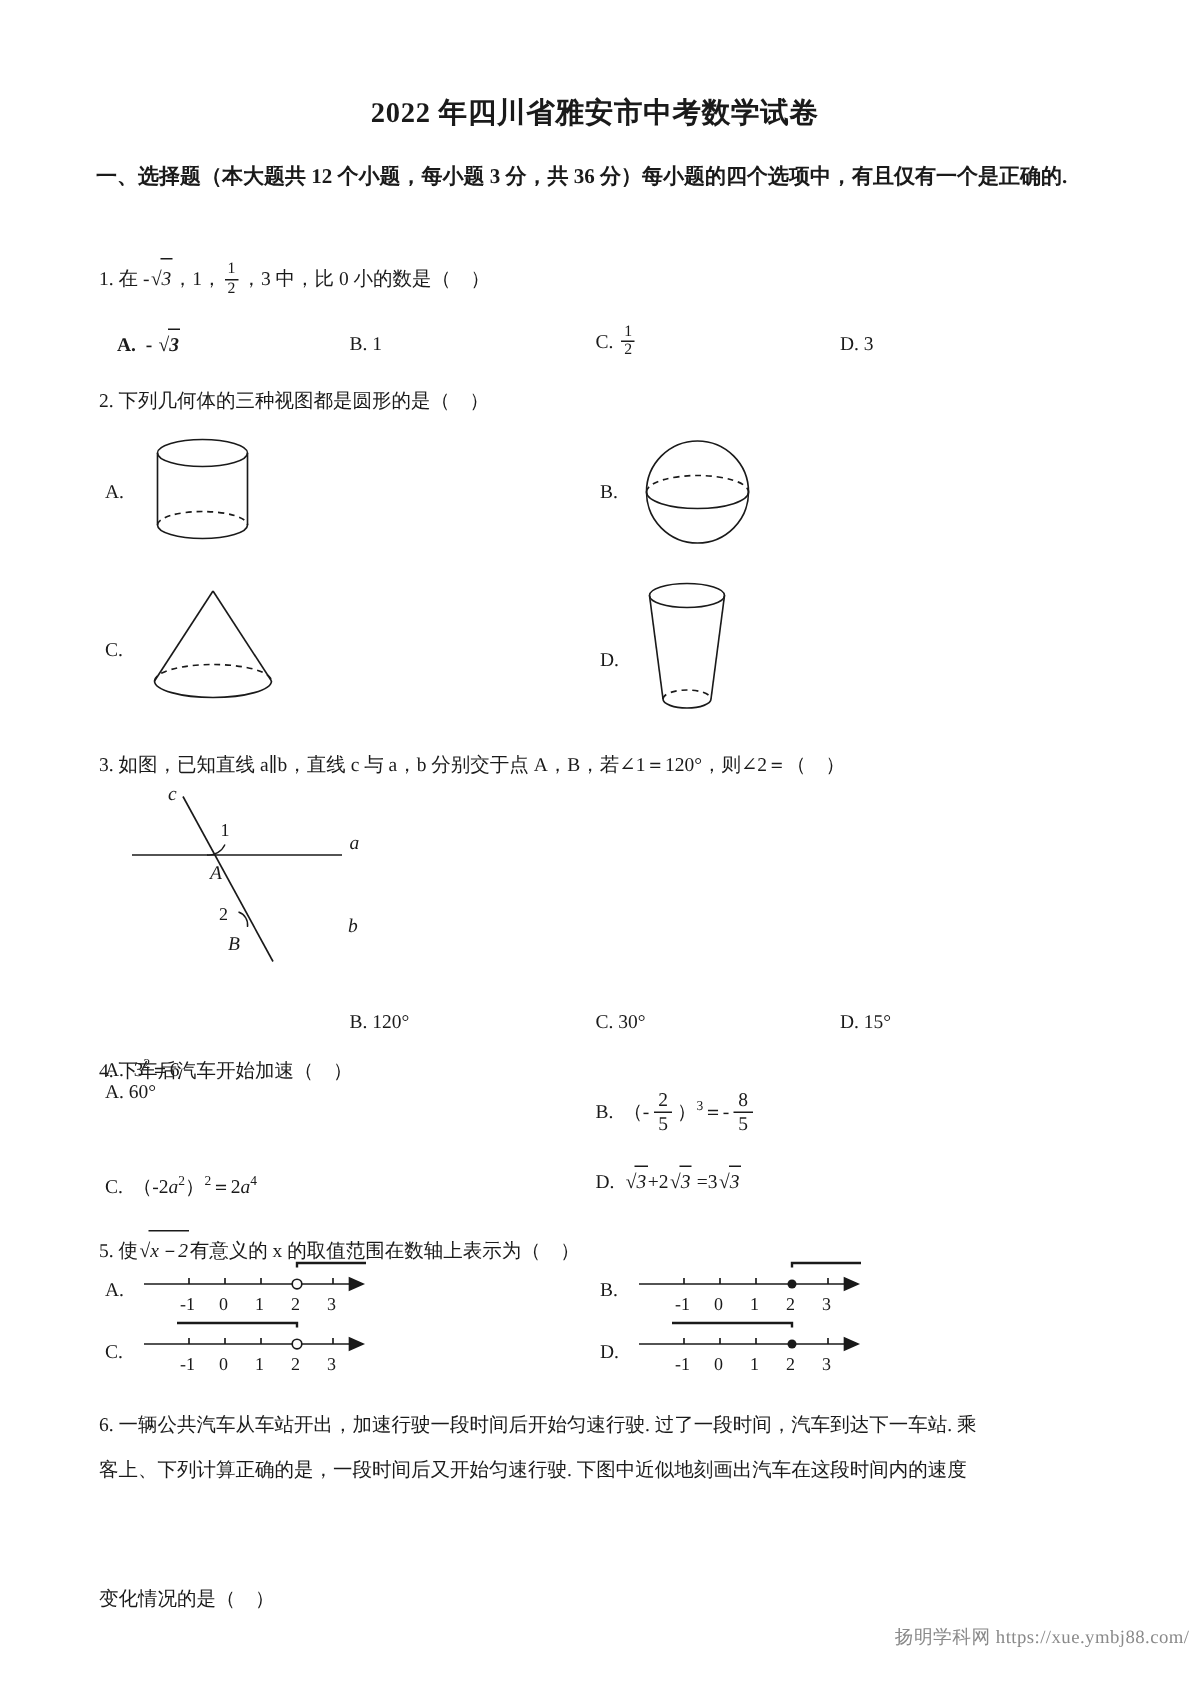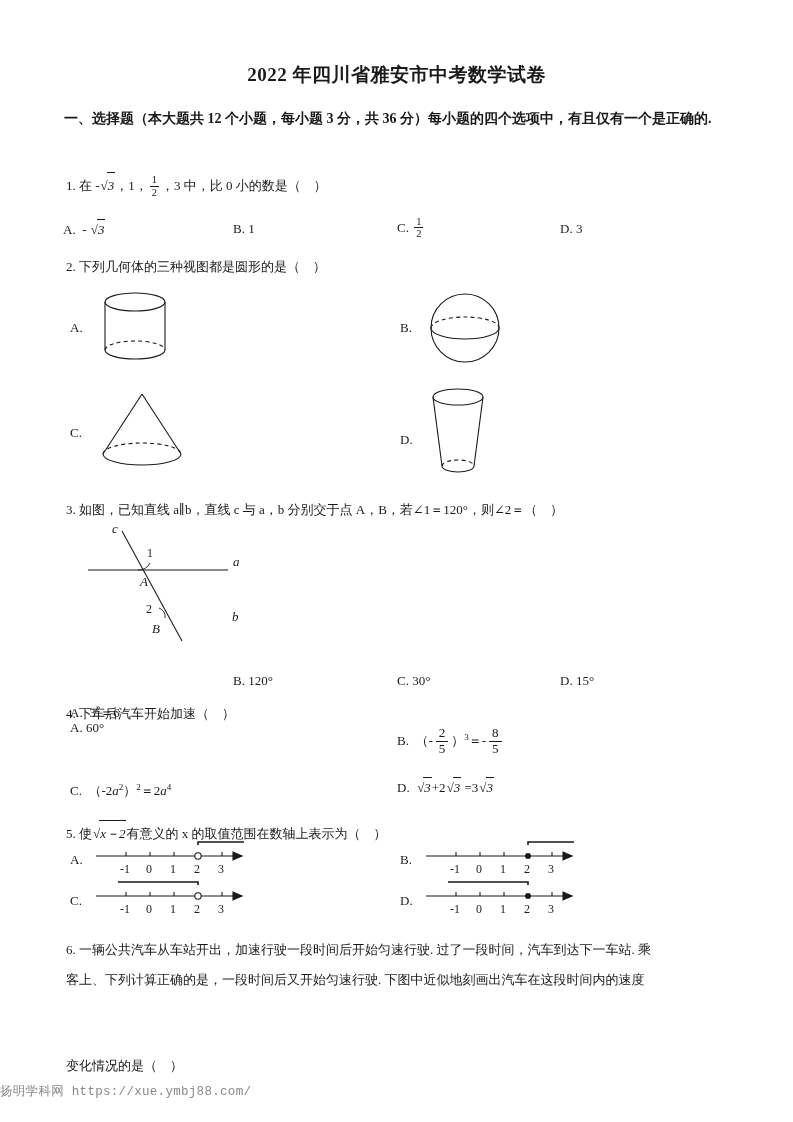--- a/index.html
+++ b/index.html
@@ -111,24 +111,24 @@
     font-size: 13px;
     font-family: "Liberation Serif", serif;
   }
 
   
   .footer {
     position: absolute;
     bottom: 22px;
     left: 0;
     right: 0;
-    text-align: left;
+    text-align: right;
     font-size: 12.5px;
     color: #8a8a8a;
-    font-family: Liberation Mono, monospace;
+    font-family: Liberation Serif, serif;
     letter-spacing: 0.3px;
   }
 
   svg { display: block; overflow: visible; }
   .stroke { fill: none; stroke: #1a1a1a; stroke-width: 1.1; }
   .stroke-d { fill: none; stroke: #1a1a1a; stroke-width: 1.1; stroke-dasharray: 4 3.2; }
   .lbl { font-family: "Liberation Serif", serif; font-size: 13px; fill: #1a1a1a; font-style: italic; }
   .lbl-n { font-family: "Liberation Serif", serif; font-size: 12px; fill: #1a1a1a; }
 </style>
 </head>
@@ -141,21 +141,21 @@
   <div class="sec-intro">一、选择题（本大题共 12 个小题，每小题 3 分，共 36 分）每小题的四个选项中，有且仅有一个是正确的.</div>
 
   <div class="qtext" style="top:172px;">
     <span>1.</span>
     <span>在 -</span><span class="rad"><span class="sign">√</span><span class="body ital">3</span></span><span>，1，</span><span class="frac">
         <span class="num">1</span>
         <span class="den">2</span>
       </span><span>，3 中，比 0 小的数是（</span>&nbsp;&nbsp;&nbsp;&nbsp;<span>）</span>
   </div>
 
-  <div class="opt" style="top:219px; left:63px;">
+  <div class="opt" style="top:219px; left:78px;font-weight:bold;">
     <span>A.</span>
     &nbsp;-&nbsp;<span class="rad"><span class="sign">√</span><span class="body ital">3</span></span>
   </div>
   <div class="opt" style="top:219px; left:233px;">
     <span>B.</span>&nbsp;1
   </div>
   <div class="opt" style="top:217px; left:397px;">
     <span>C.</span>&nbsp;<span class="frac">
         <span class="num">1</span>
         <span class="den">2</span>

